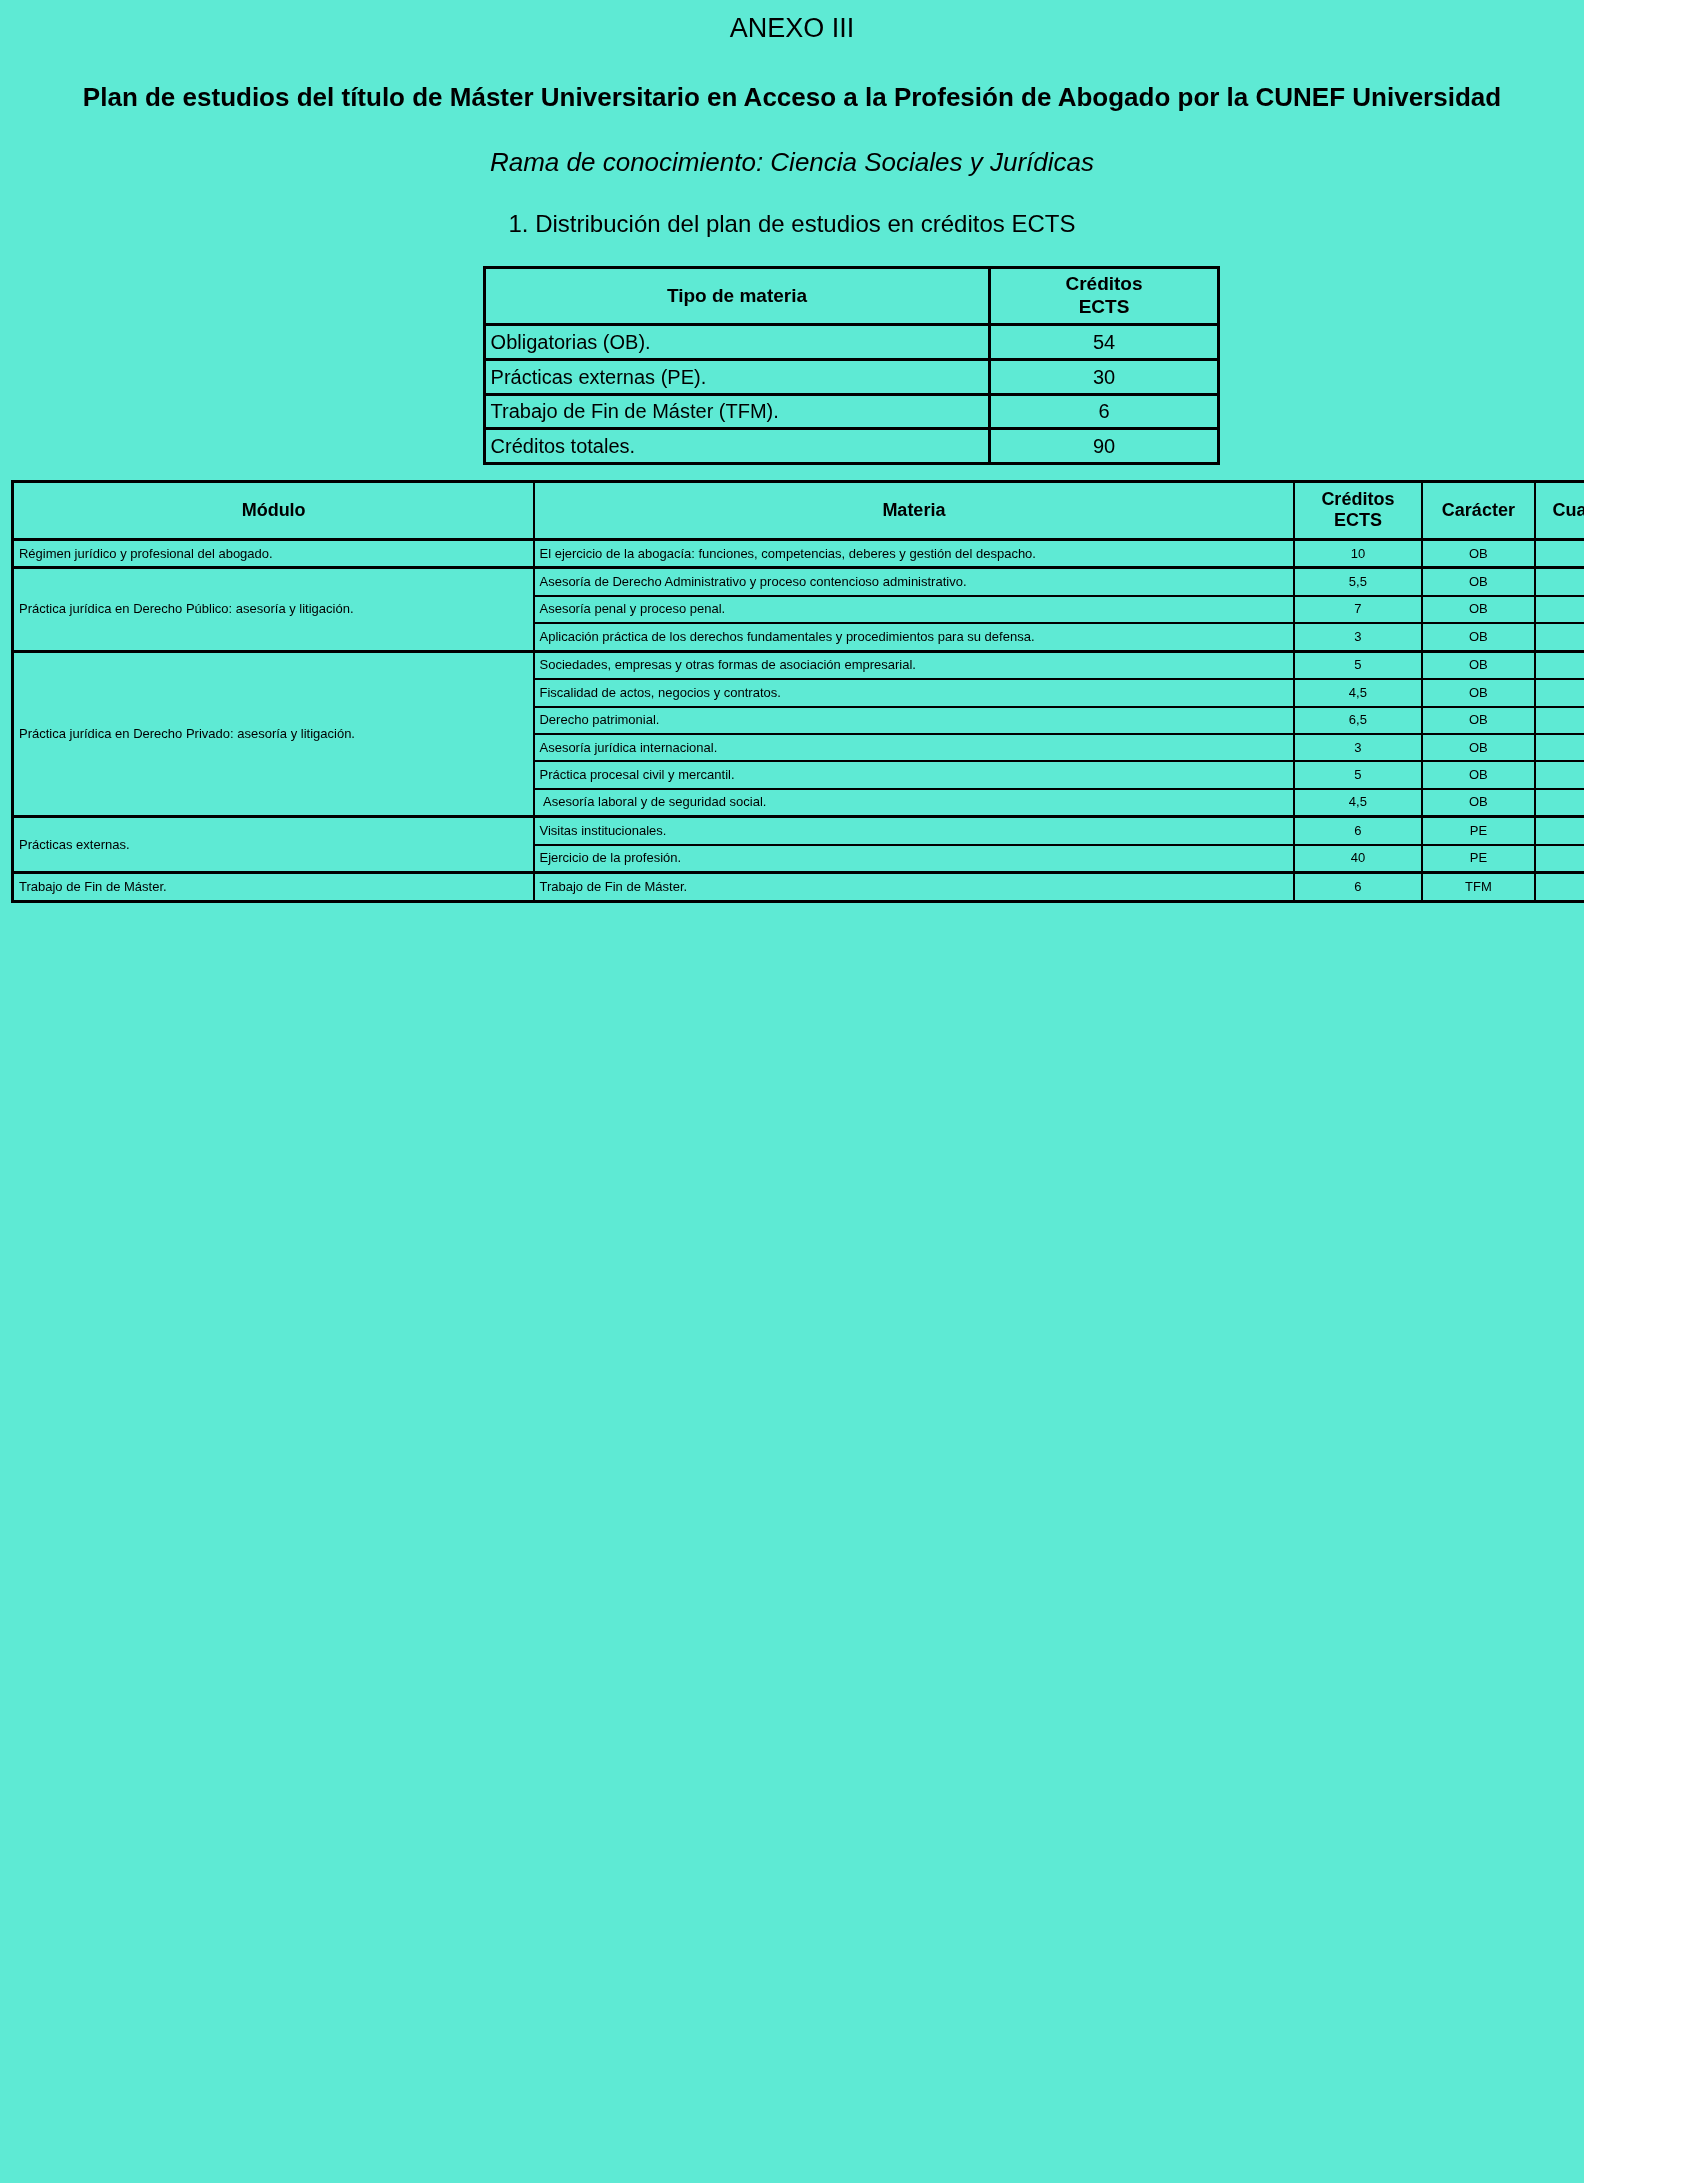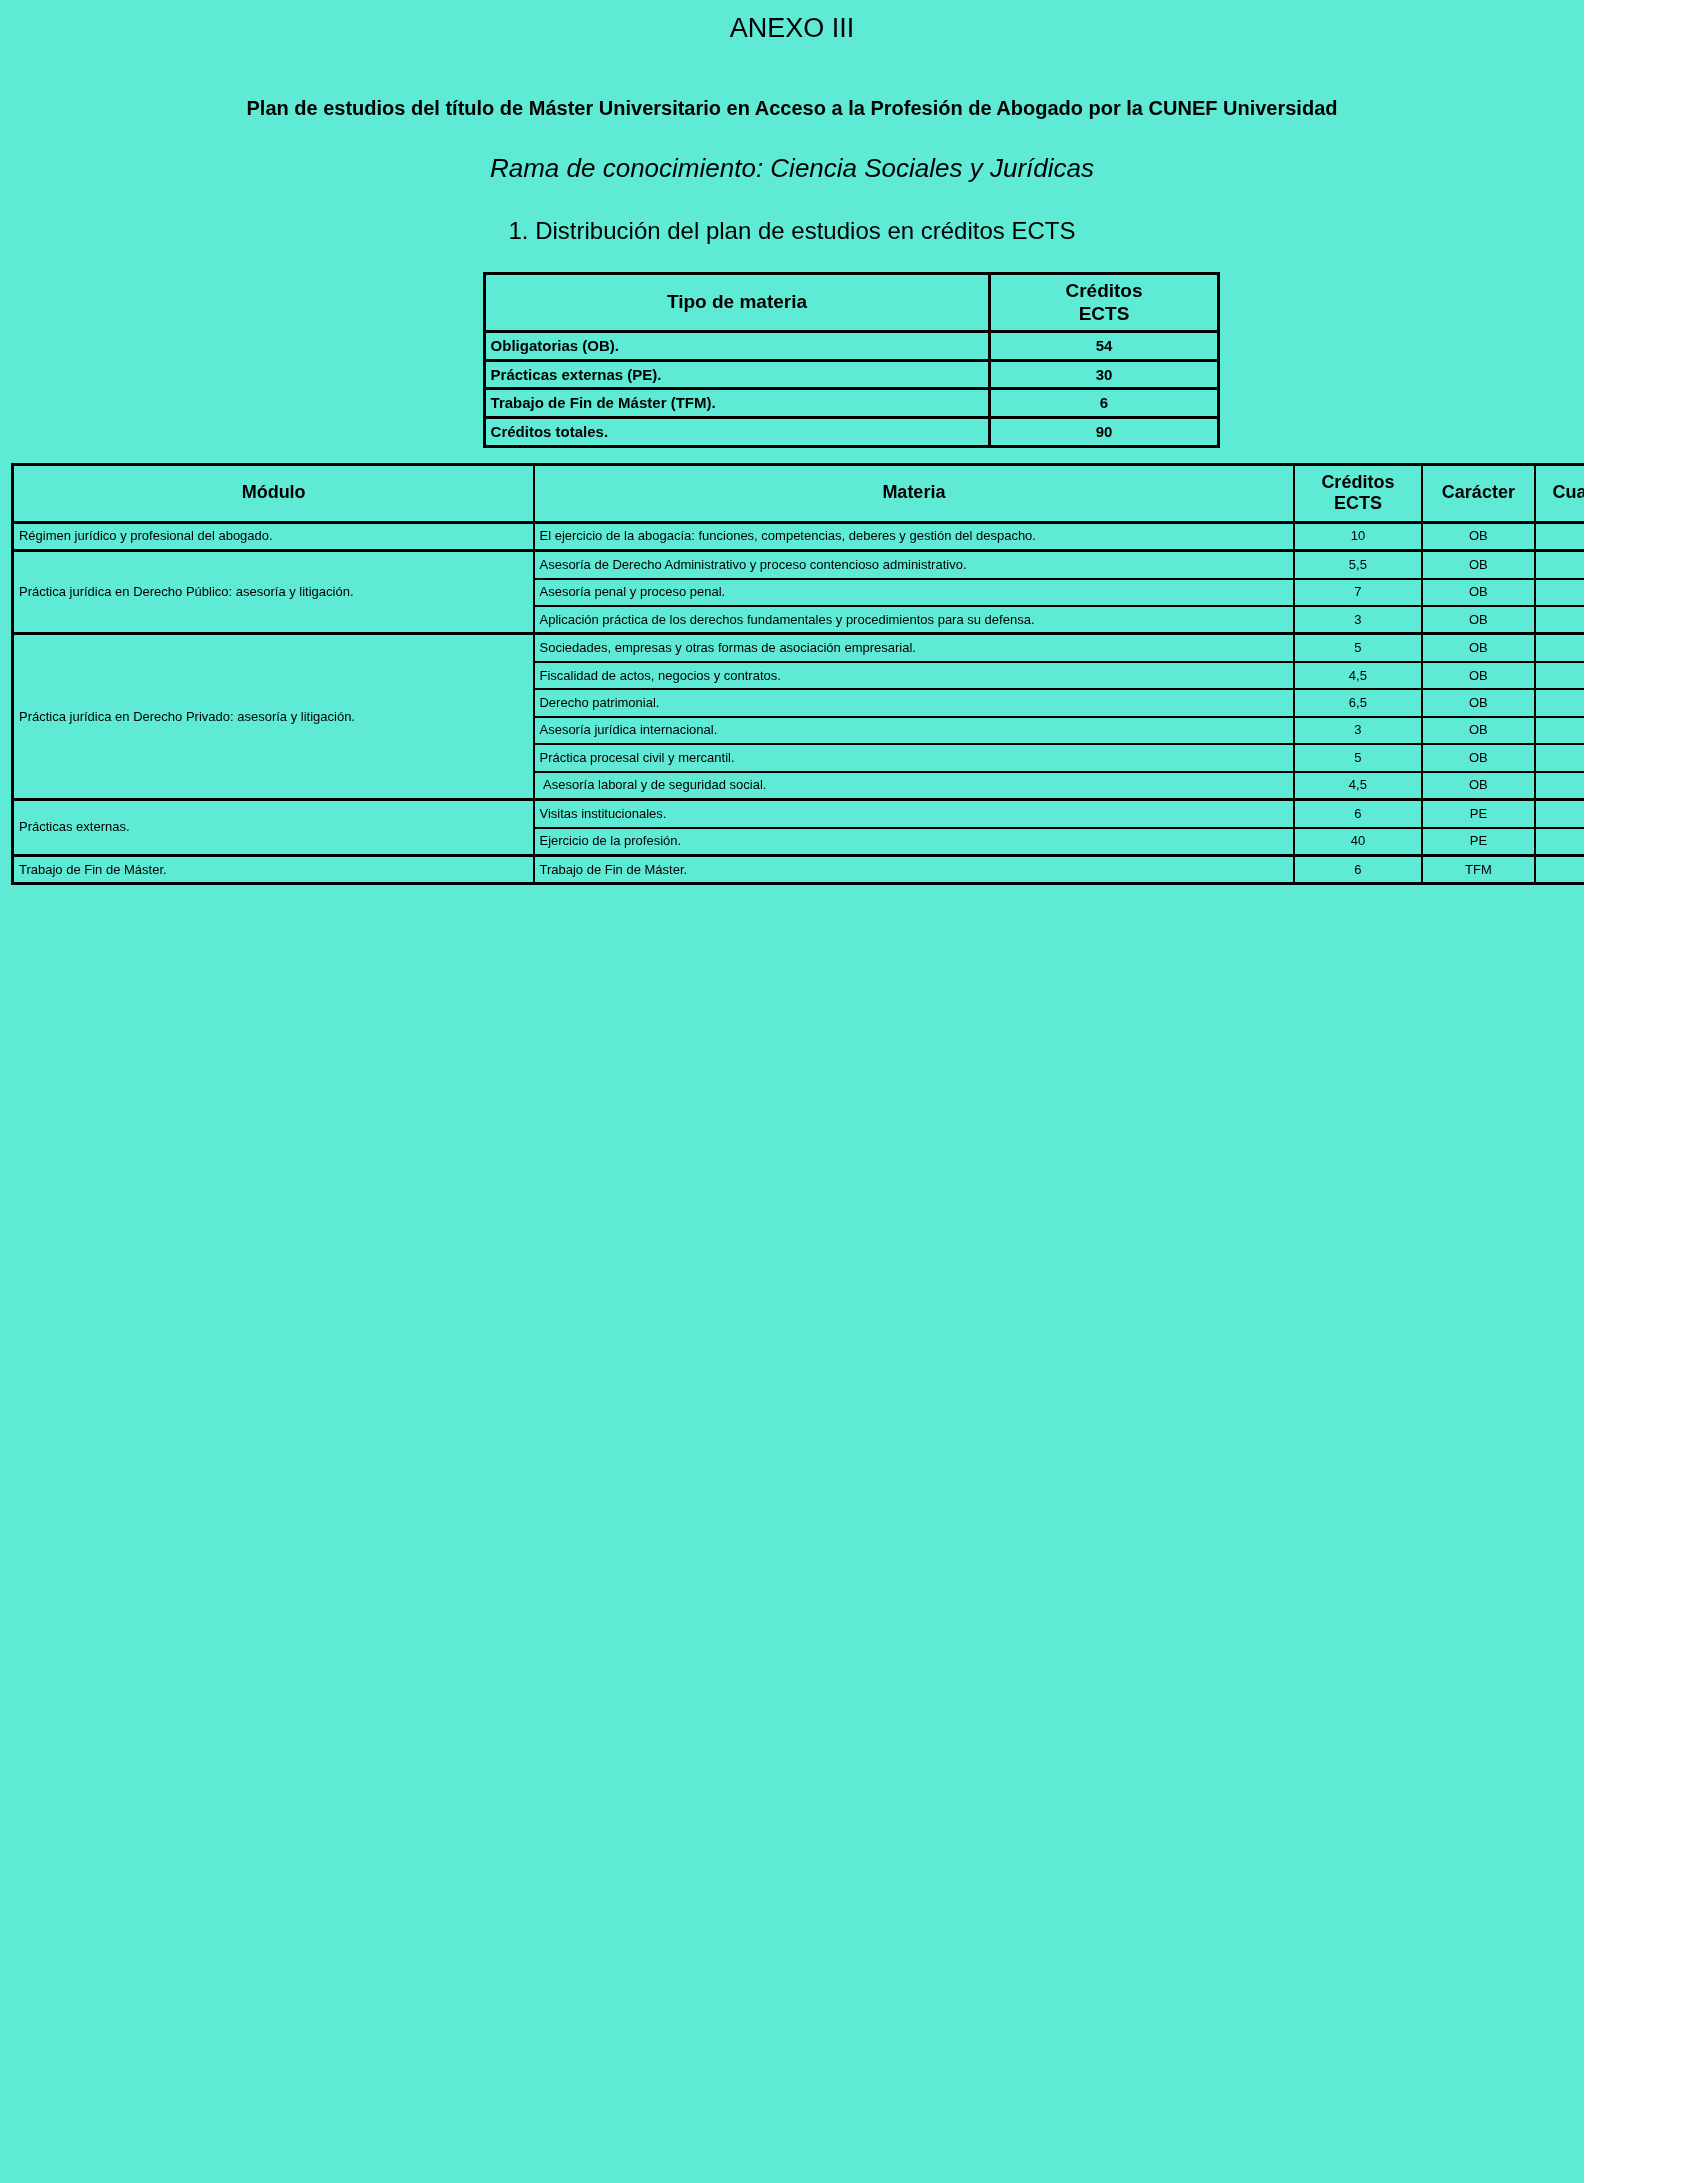--- a/index.html
+++ b/index.html
@@ -13,22 +13,22 @@
     overflow: hidden;
   }
   .center { text-align: center; }
   .annex-title {
     padding-top: 12px;
     font-size: 27px;
     font-weight: 400;
     line-height: 1.2;
   }
   .degree-title {
-    margin-top: 52px;
-    font-size: 20px;
+    margin-top: 38px;
+    font-size: 26px;
     font-weight: 700;
     line-height: 1.2;
   }
   .branch-subtitle {
     margin-top: 33px;
     font-size: 26px;
     font-style: italic;
     font-weight: 400;
     line-height: 1.2;
   }
@@ -54,26 +54,25 @@
   #credits-table th {
     font-size: 19px;
     font-weight: 700;
     text-align: center;
     vertical-align: middle;
     padding: 4.6px 3px;
     white-space: pre-line;
     line-height: 1.2;
   }
   #credits-table td {
-    font-size: 15px;
+    font-size: 20px;
     padding: 3.8px 4.6px;
     white-space: nowrap;
     line-height: 1.2;
     vertical-align: middle;
-    font-weight: bold;
   }
   #credits-table td.val { text-align: center; }
 
   
   #plan-table {
     margin: 15px 0 0 11.4px;
     width: 1669px;
     border: 3.8px solid #000;
     padding-left: 32px;
   }

